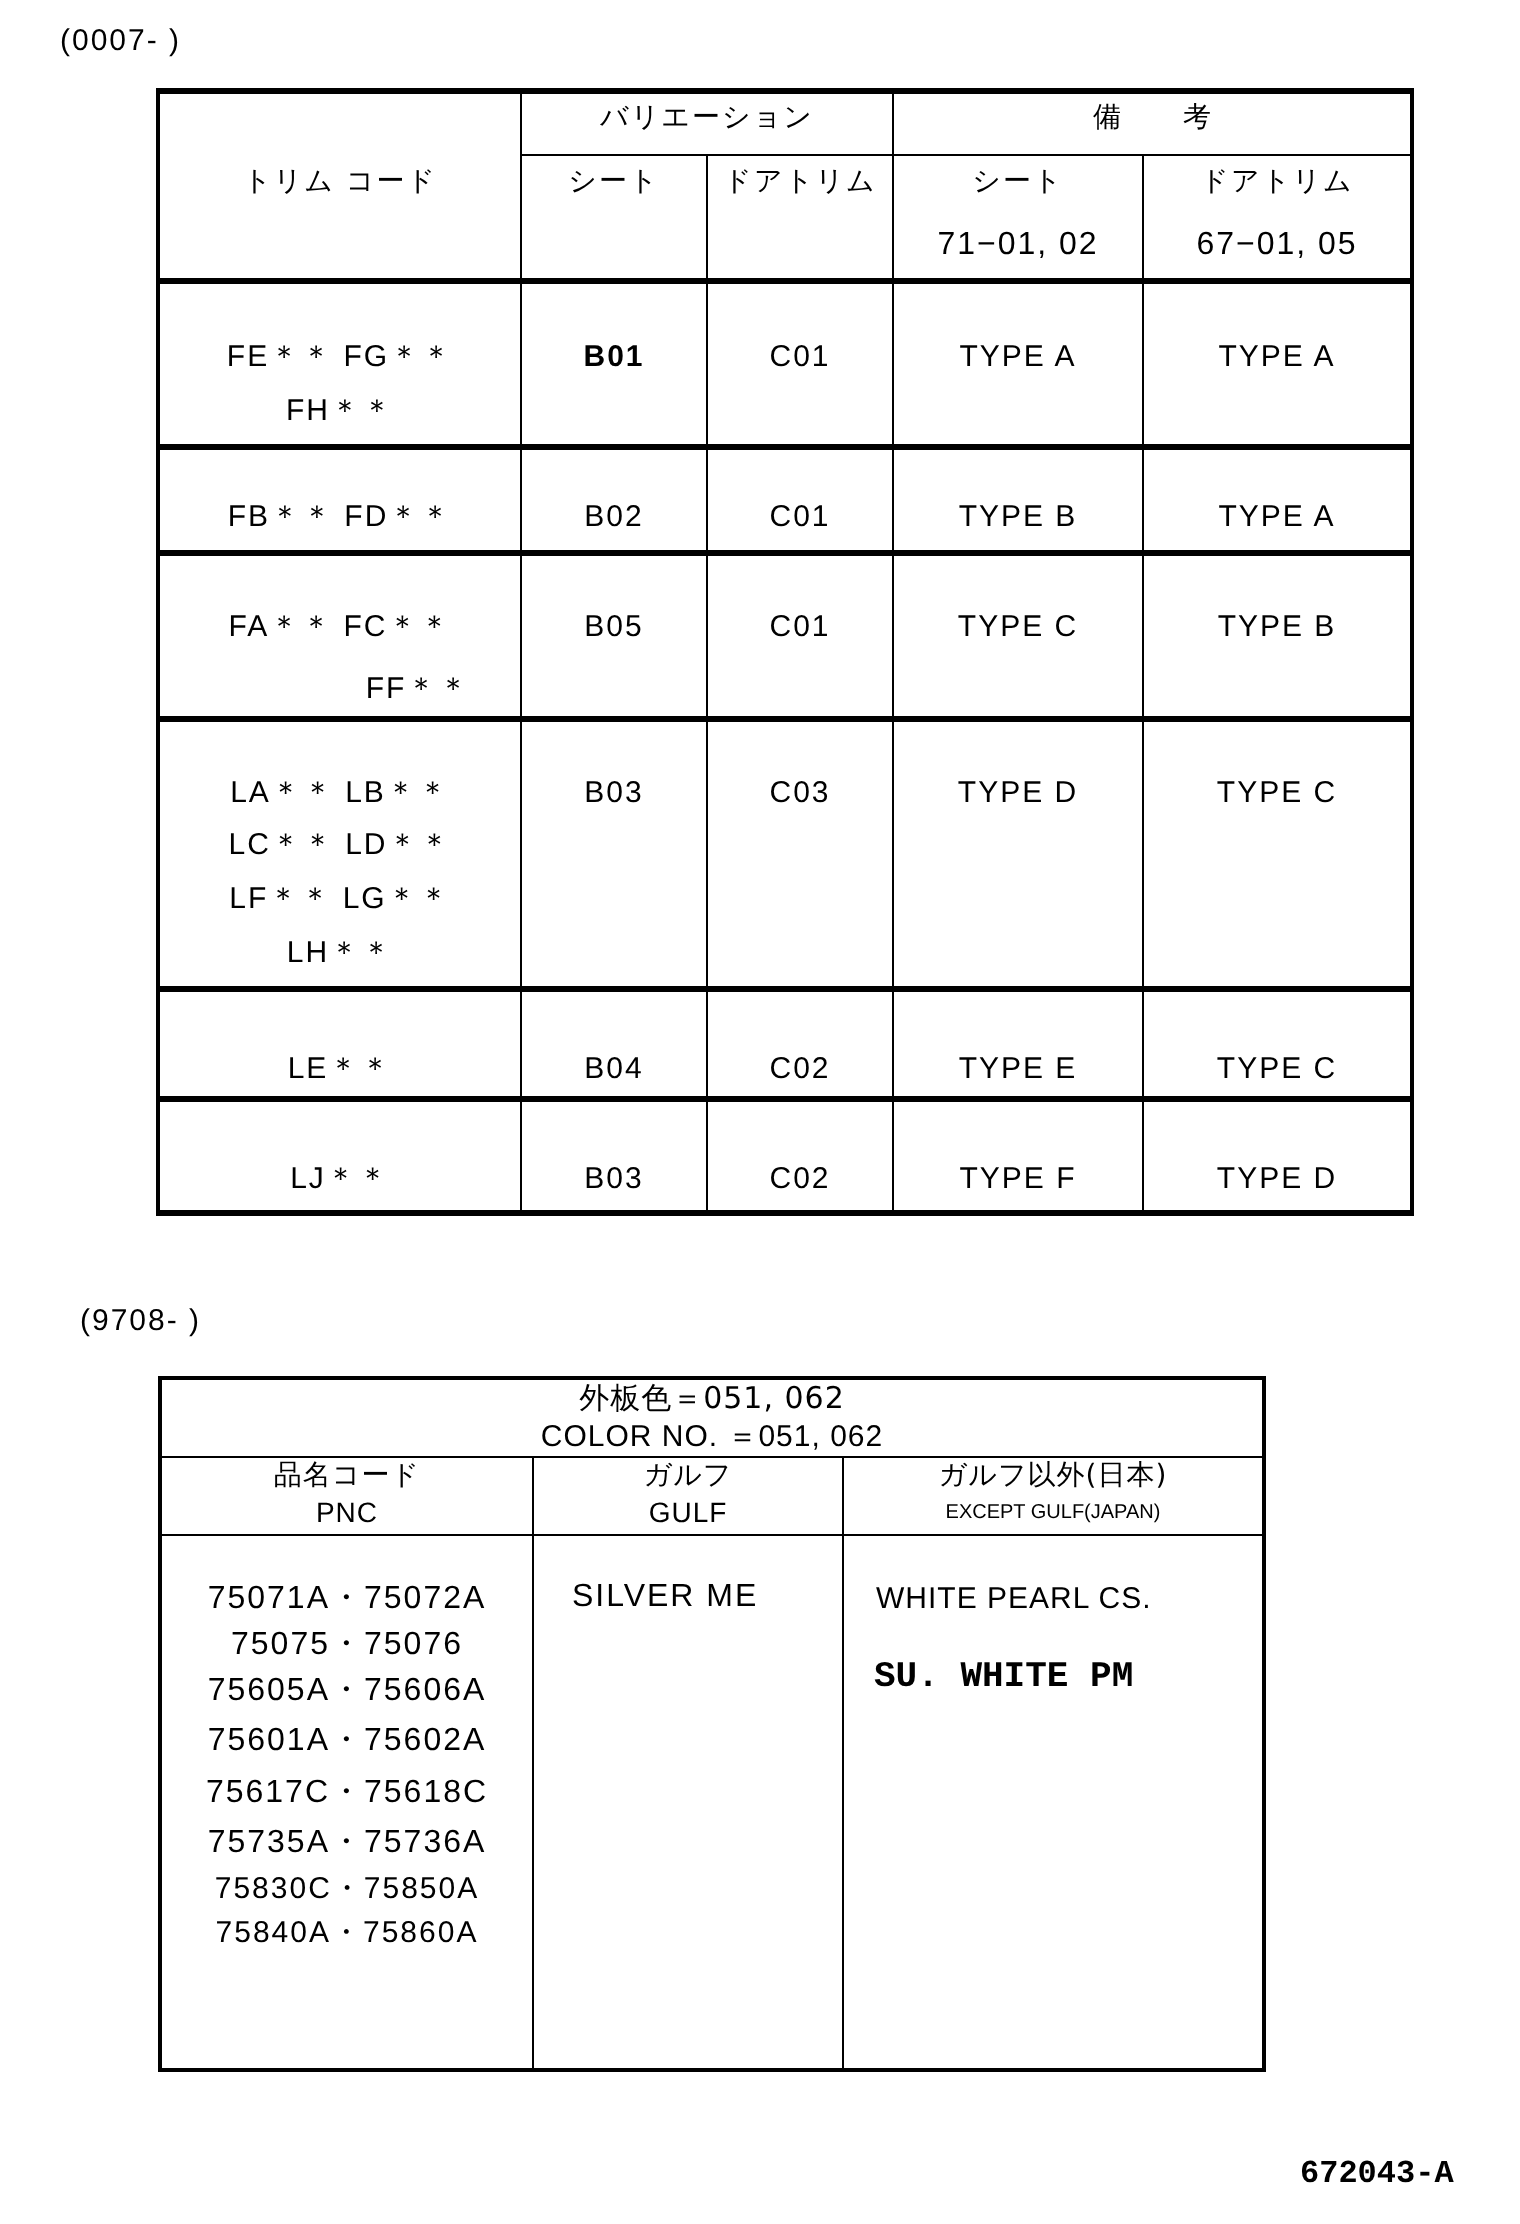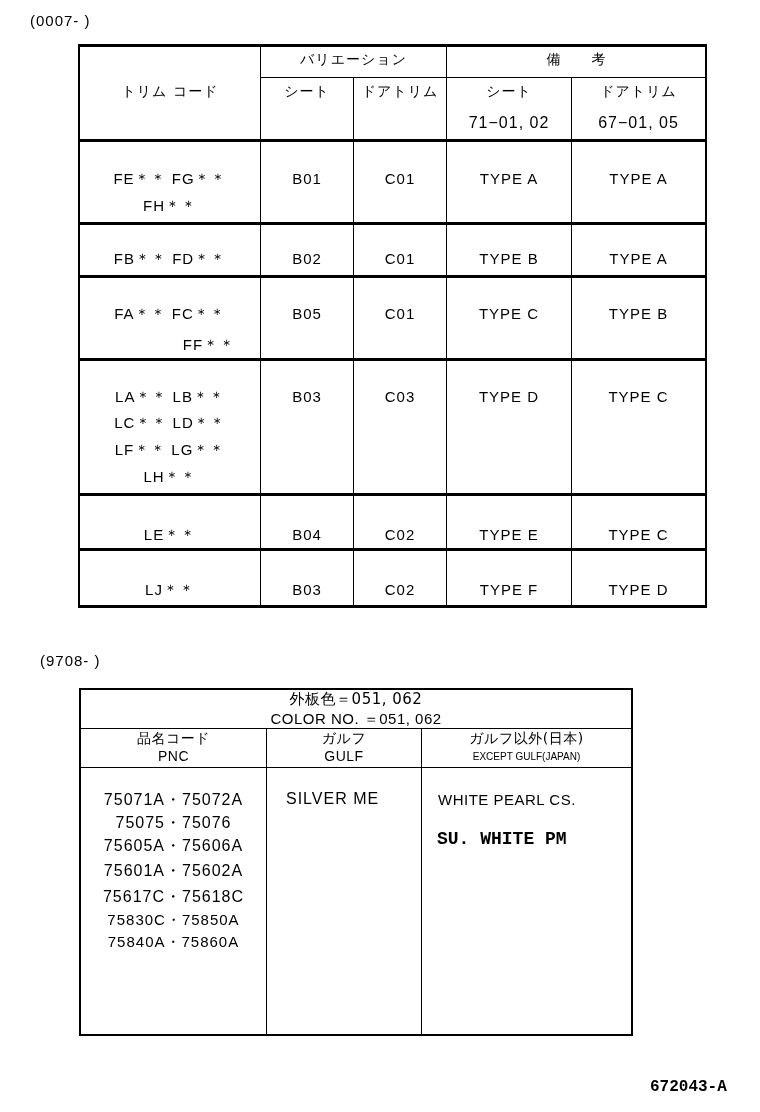--- a/index.html
+++ b/index.html
@@ -49,21 +49,21 @@
   <div class="cell jp" style="left:261px; top:78px; width:92px;">シート</div>
   <div class="cell jp" style="left:354px; top:78px; width:92px;">ドアトリム</div>
   <div class="cell jp" style="left:447px; top:78px; width:124px;">シート</div>
   <div class="cell jp" style="left:572px; top:78px; width:133px;">ドアトリム</div>
   <div class="cell" style="left:447px; top:109px; width:124px; font-size:16px;">71−01, 02</div>
   <div class="cell" style="left:572px; top:109px; width:133px; font-size:16px;">67−01, 05</div>
 
   <div>
     <div class="cell" style="left:80px; top:165px; width:180px;">FE＊＊  FG＊＊</div>
     <div class="cell" style="left:80px; top:192px; width:180px;">FH＊＊</div>
-    <div class="cell" style="left:261px; top:165px; width:92px;">B01</div>
+    <div class="cell" style="left:261px; top:165px; width:92px;font-weight:bold;">B01</div>
     <div class="cell" style="left:354px; top:165px; width:92px;">C01</div>
     <div class="cell" style="left:447px; top:165px; width:124px;">TYPE A</div>
     <div class="cell" style="left:572px; top:165px; width:133px;">TYPE A</div>
   </div>
 
   <div>
     <div class="cell" style="left:80px; top:245px; width:180px;">FB＊＊  FD＊＊</div>
     <div class="cell" style="left:261px; top:245px; width:92px;">B02</div>
     <div class="cell" style="left:354px; top:245px; width:92px;">C01</div>
     <div class="cell" style="left:447px; top:245px; width:124px;">TYPE B</div>
@@ -130,20 +130,21 @@
   <div class="cell2" style="left:267px; top:748px; width:154px; font-size:14px;">GULF</div>
   <div class="cell2 jp" style="left:422px; top:730px; width:209px;">ガルフ以外(日本)</div>
   <div class="cell2" style="left:422px; top:748px; width:209px; font-size:10px; letter-spacing:0;">EXCEPT  GULF(JAPAN)</div>
 
   <div class="abs" style="left:81px; top:787px; width:185px; text-align:center;">
     <div class="pnc">75071A・75072A</div>
     <div class="pnc" style="line-height:21px;">75075・75076</div>
     <div class="pnc">75605A・75606A</div>
     <div class="pnc">75601A・75602A</div>
     <div class="pnc">75617C・75618C</div>
+    <div class="pnc">75735A・75736A</div>
     <div class="pnc" style="line-height:22px; font-size:15px;">75830C・75850A</div>
     <div class="pnc" style="line-height:22px; font-size:15px;">75840A・75860A</div>
   </div>
 
   <div class="abs" style="left:286px; top:790px; font-size:16px; letter-spacing:1px;">SILVER ME</div>
 
   <div class="abs" style="left:438px; top:791px; font-size:15px; letter-spacing:0.5px;">WHITE PEARL CS.</div>
   <div class="abs mono" style="left:437px; top:829px; font-size:18px; font-weight:bold; letter-spacing:0;">SU. WHITE  PM</div>
 </div>
 

